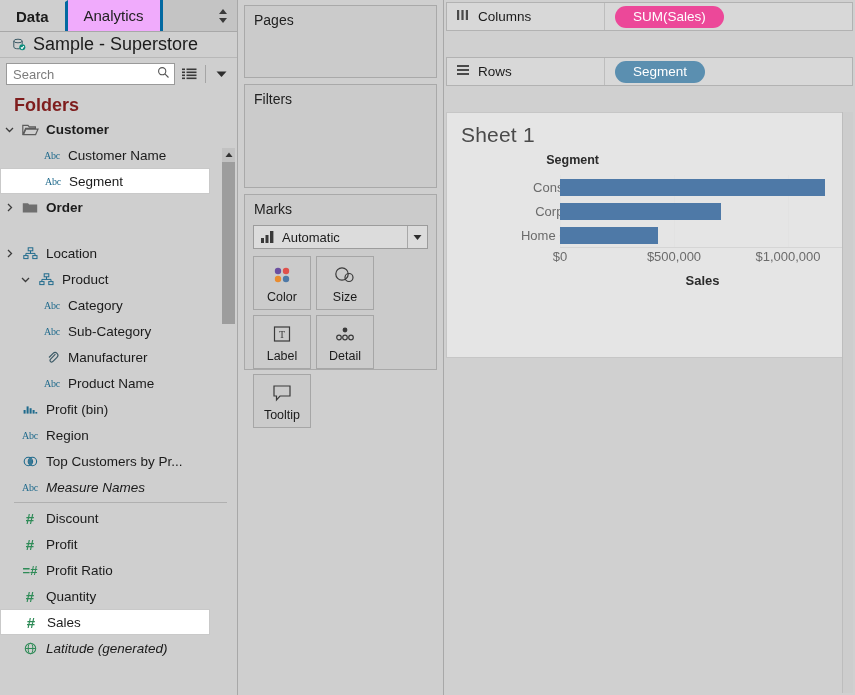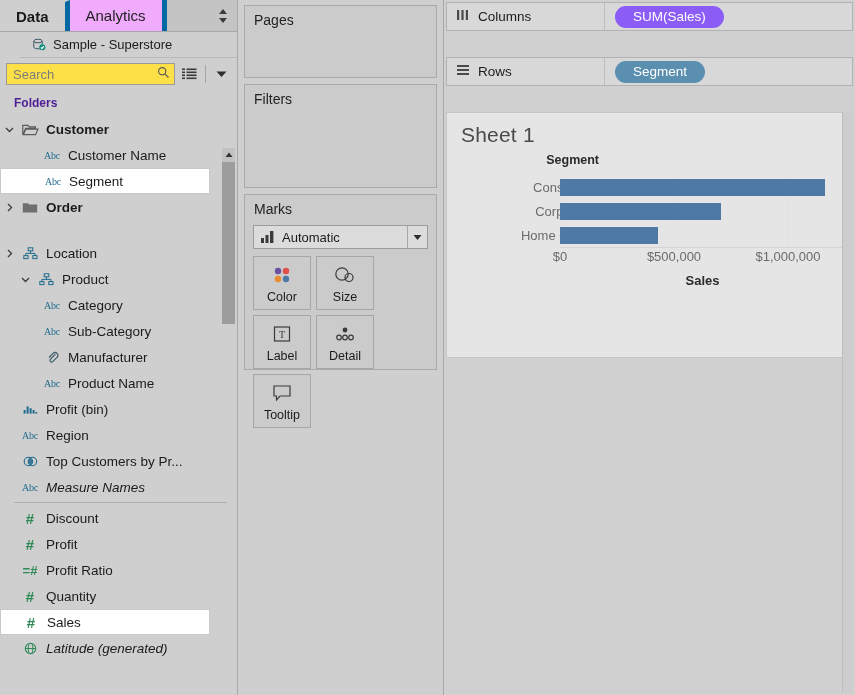--- a/index.html
+++ b/index.html
@@ -35,21 +35,21 @@
     align-items: stretch;
     background: #c4c4c4;
     border-bottom: 1px solid #a8a8a8;
     position: relative;
   }
   .tab {
     display: flex; align-items: center; justify-content: center;
     padding: 12px 16px;
     font-size: 15px;
     color: #1b1b1b;
-    border-right: 5px solid #0369a1;
+    border-right: 3px solid #0369a1;
     cursor: default;
   }
   .tab.active {
     background: #cfcfcf;
     font-weight: bold;
     border-top: 2px solid #cfcfcf;
   }
   .tab.inactive {
     background: #f0abfc;
     color: #222;
@@ -67,58 +67,57 @@
     border-left: 4px solid transparent;
     border-right: 4px solid transparent;
   }
   .tab-spinner .up { border-bottom: 5px solid #3a3a3a; }
   .tab-spinner .dn { border-top: 5px solid #3a3a3a; }
 
   .ds-row {
     height: 26px;
     display: flex; align-items: center;
     padding-left: 12px;
-    font-size: 13px;
+    font-size: 18px;
     color: #1b1b1b;
     border-bottom: 1px solid #b8b8b8;
-    margin-left: 20px;
   }
   .ds-icon { margin-right: 7px; display: flex; align-items: center; }
 
   .search-row {
     height: 32px;
     display: flex; align-items: center;
     padding: 0 6px;
     gap: 5px;
   }
   .search-box {
     flex: 1;
     height: 22px;
-    background: #fde047;
+    background: #ffffff;
     border: 1px solid #9a9a9a;
     display: flex; align-items: center;
     padding: 0 4px 0 6px;
     font-size: 13px;
     color: #7c7c7c;
     position: relative;
   }
   .search-box .ph { flex: 1; }
   .grid-btn, .caret-btn {
     width: 20px; height: 22px;
     display: flex; align-items: center; justify-content: center;
   }
   .vdiv { width: 1px; height: 18px; background: #a5a5a5; }
 
   .folders-head {
     height: 26px;
-    display: flex; align-items: center;
+    display: flex; align-items: flex-end;
     padding-left: 14px;
-    font-size: 12px;
+    font-size: 18px;
     font-weight: bold;
-    color: #4c1d95;
+    color: #7f1d1d;
   }
 
   .tree {
     flex: 1;
     position: relative;
     overflow: hidden;
   }
   .node {
     height: 26px;
     display: flex; align-items: center;
@@ -270,21 +269,21 @@
   }
   .pill {
     margin-left: 10px;
     height: 22px;
     border-radius: 11px;
     display: flex; align-items: center;
     padding: 0 18px;
     font-size: 13.5px;
     color: #ffffff;
   }
-  .pill.green { background: #8b5cf6; align-items: center; }
+  .pill.green { background: #ec4899; align-items: center; }
   .pill.blue  { background: #5b8fb0; }
 
   .canvas {
     flex: 1;
     margin: 0 2px 2px 2px;
     position: relative;
   }
   .sheet {
     position: absolute;
     left: 0; top: 0;

